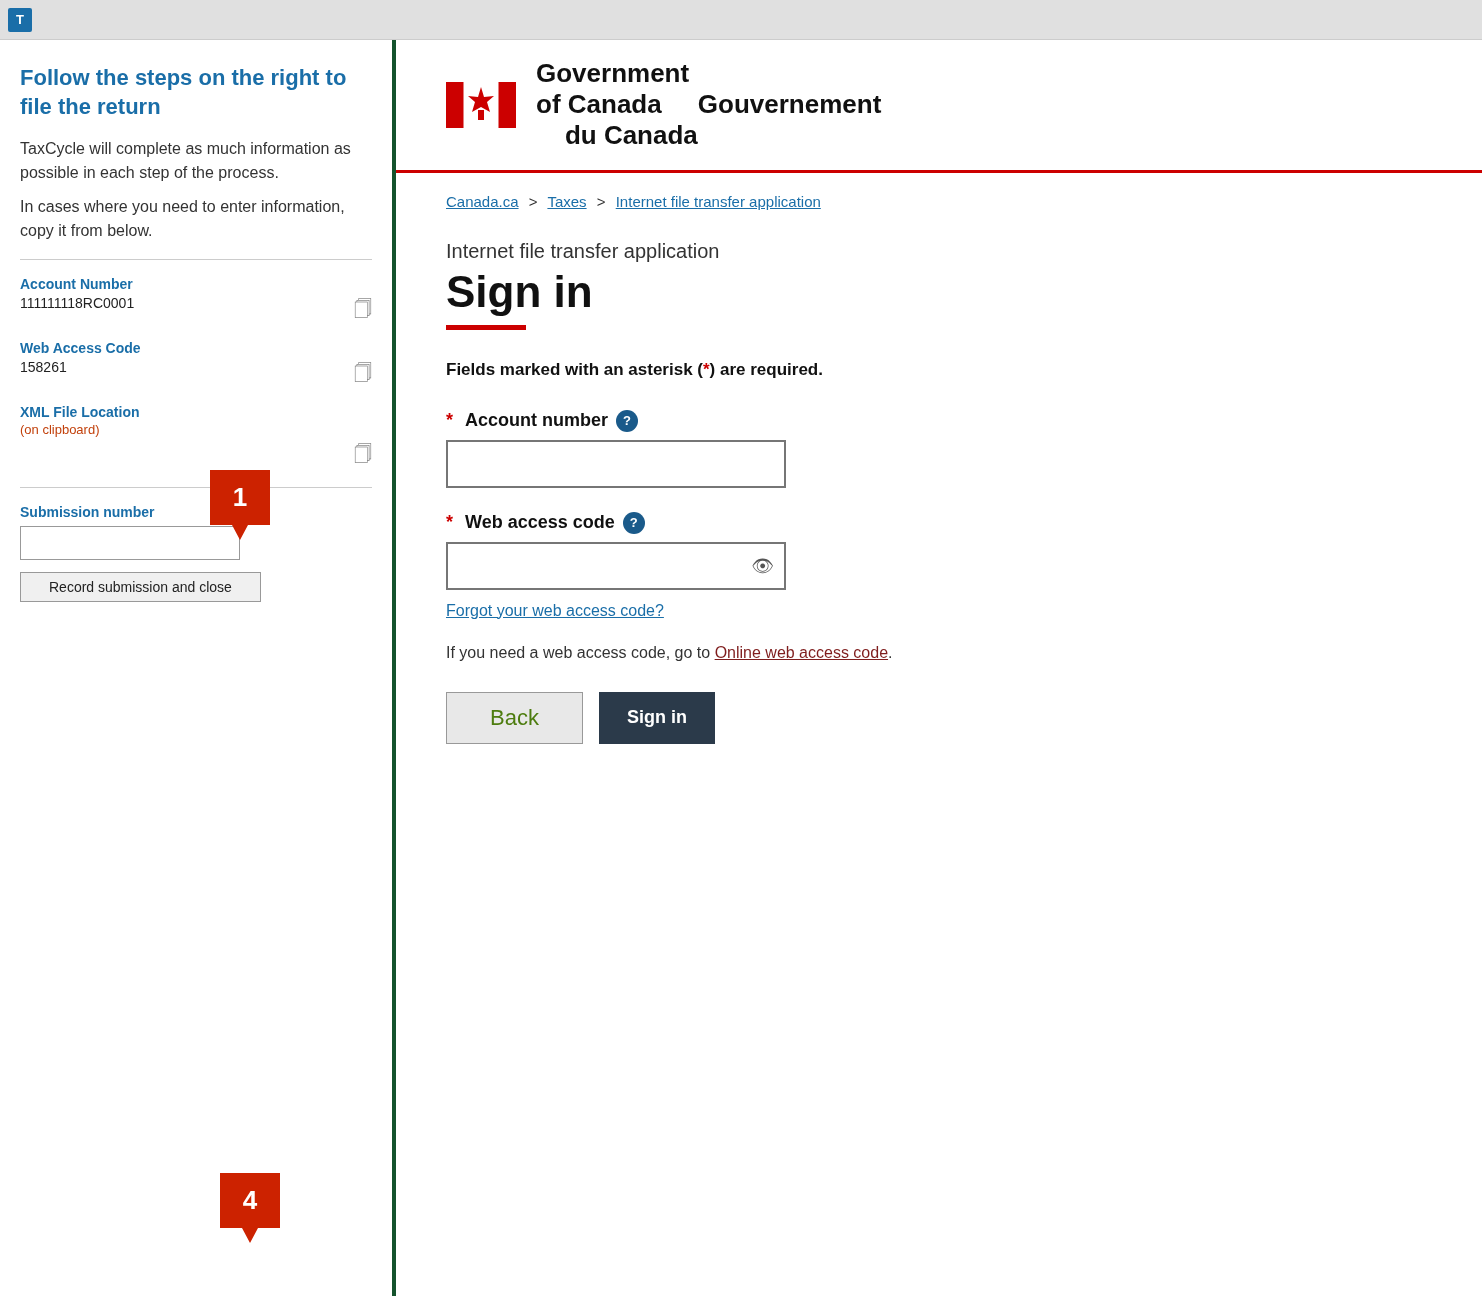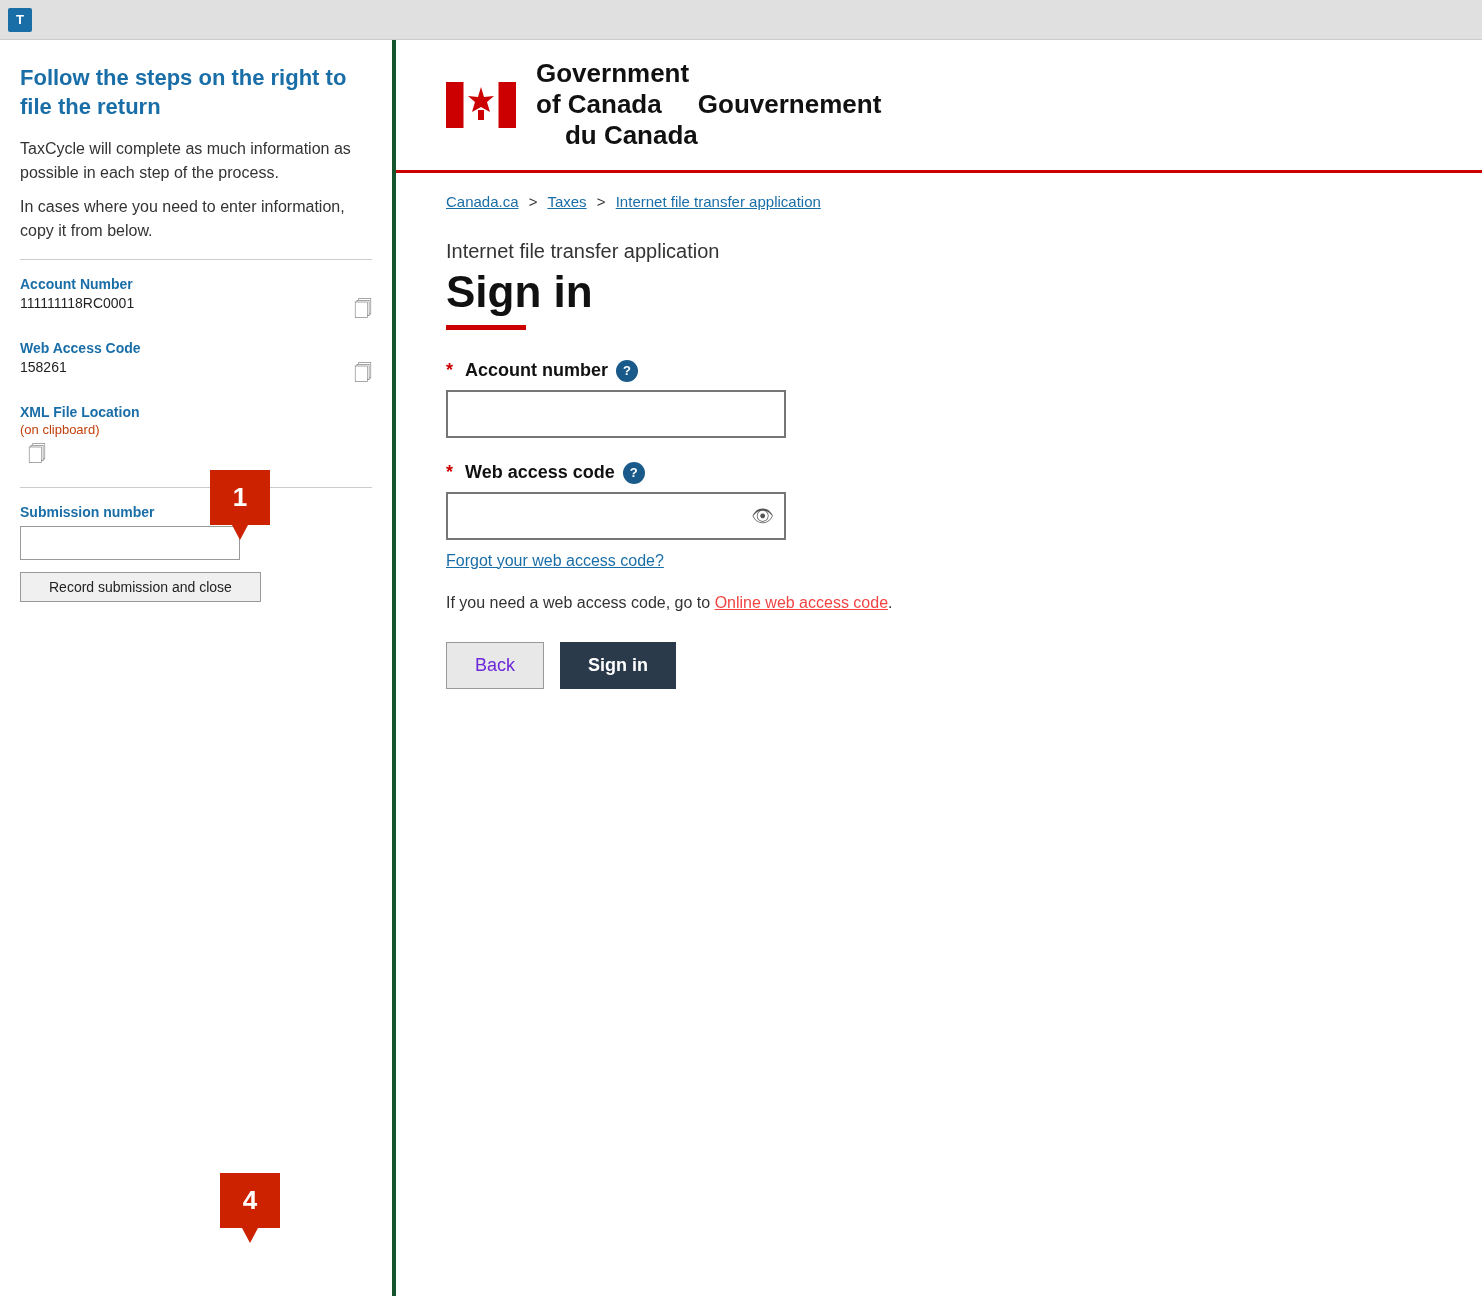--- a/index.html
+++ b/index.html
@@ -69,21 +69,21 @@
       color: #1a6ea8;
       font-size: 14px;
       font-weight: bold;
       margin-top: 14px;
       margin-bottom: 2px;
     }
 
     .field-row {
       display: flex;
       align-items: flex-start;
-      justify-content: space-between;
+      justify-content: flex-end;
       margin-bottom: 4px;
     }
 
     .field-value {
       font-size: 14px;
       color: #222;
       line-height: 1.4;
       flex: 1;
     }
 
@@ -350,39 +350,39 @@
     }
 
     .wac-note {
       font-size: 16px;
       color: #333;
       margin-top: 16px;
       margin-bottom: 30px;
     }
 
     .wac-note a {
-      color: #ef4444;
+      color: #7f1d1d;
       text-decoration: underline;
       cursor: pointer;
     }
 
     
     .button-row {
       display: flex;
       gap: 16px;
       margin-top: 20px;
     }
 
     .btn-back {
-      padding: 12px 28px;
-      font-size: 18px;
+      padding: 12px 43px;
+      font-size: 22px;
       background: #e8e8e8;
       border: 1px solid #999;
       cursor: pointer;
-      color: #6d28d9;
+      color: #4d7c0f;
     }
 
     .btn-signin {
       padding: 12px 28px;
       font-size: 18px;
       background: #2b3a4a;
       color: white;
       border: none;
       cursor: pointer;
       font-weight: bold;
@@ -491,20 +491,23 @@
       <a>Taxes</a>
       <span class="breadcrumb-sep">&gt;</span>
       <a>Internet file transfer application</a>
     </div>
 
     <div class="page-content">
       <div class="page-subtitle">Internet file transfer application</div>
       <div class="page-title">Sign in</div>
       <div class="title-underline"></div>
 
+      <div class="required-note">
+        Fields marked with an asterisk (<span class="asterisk">*</span>) are required.
+      </div>
 
       <div class="form-field">
         <div class="form-label">
           <span class="required-star">*</span>
           <span>Account number</span>
           <span class="help-icon">?</span>
         </div>
         <input class="form-input" type="text" style="">
       </div>
 

